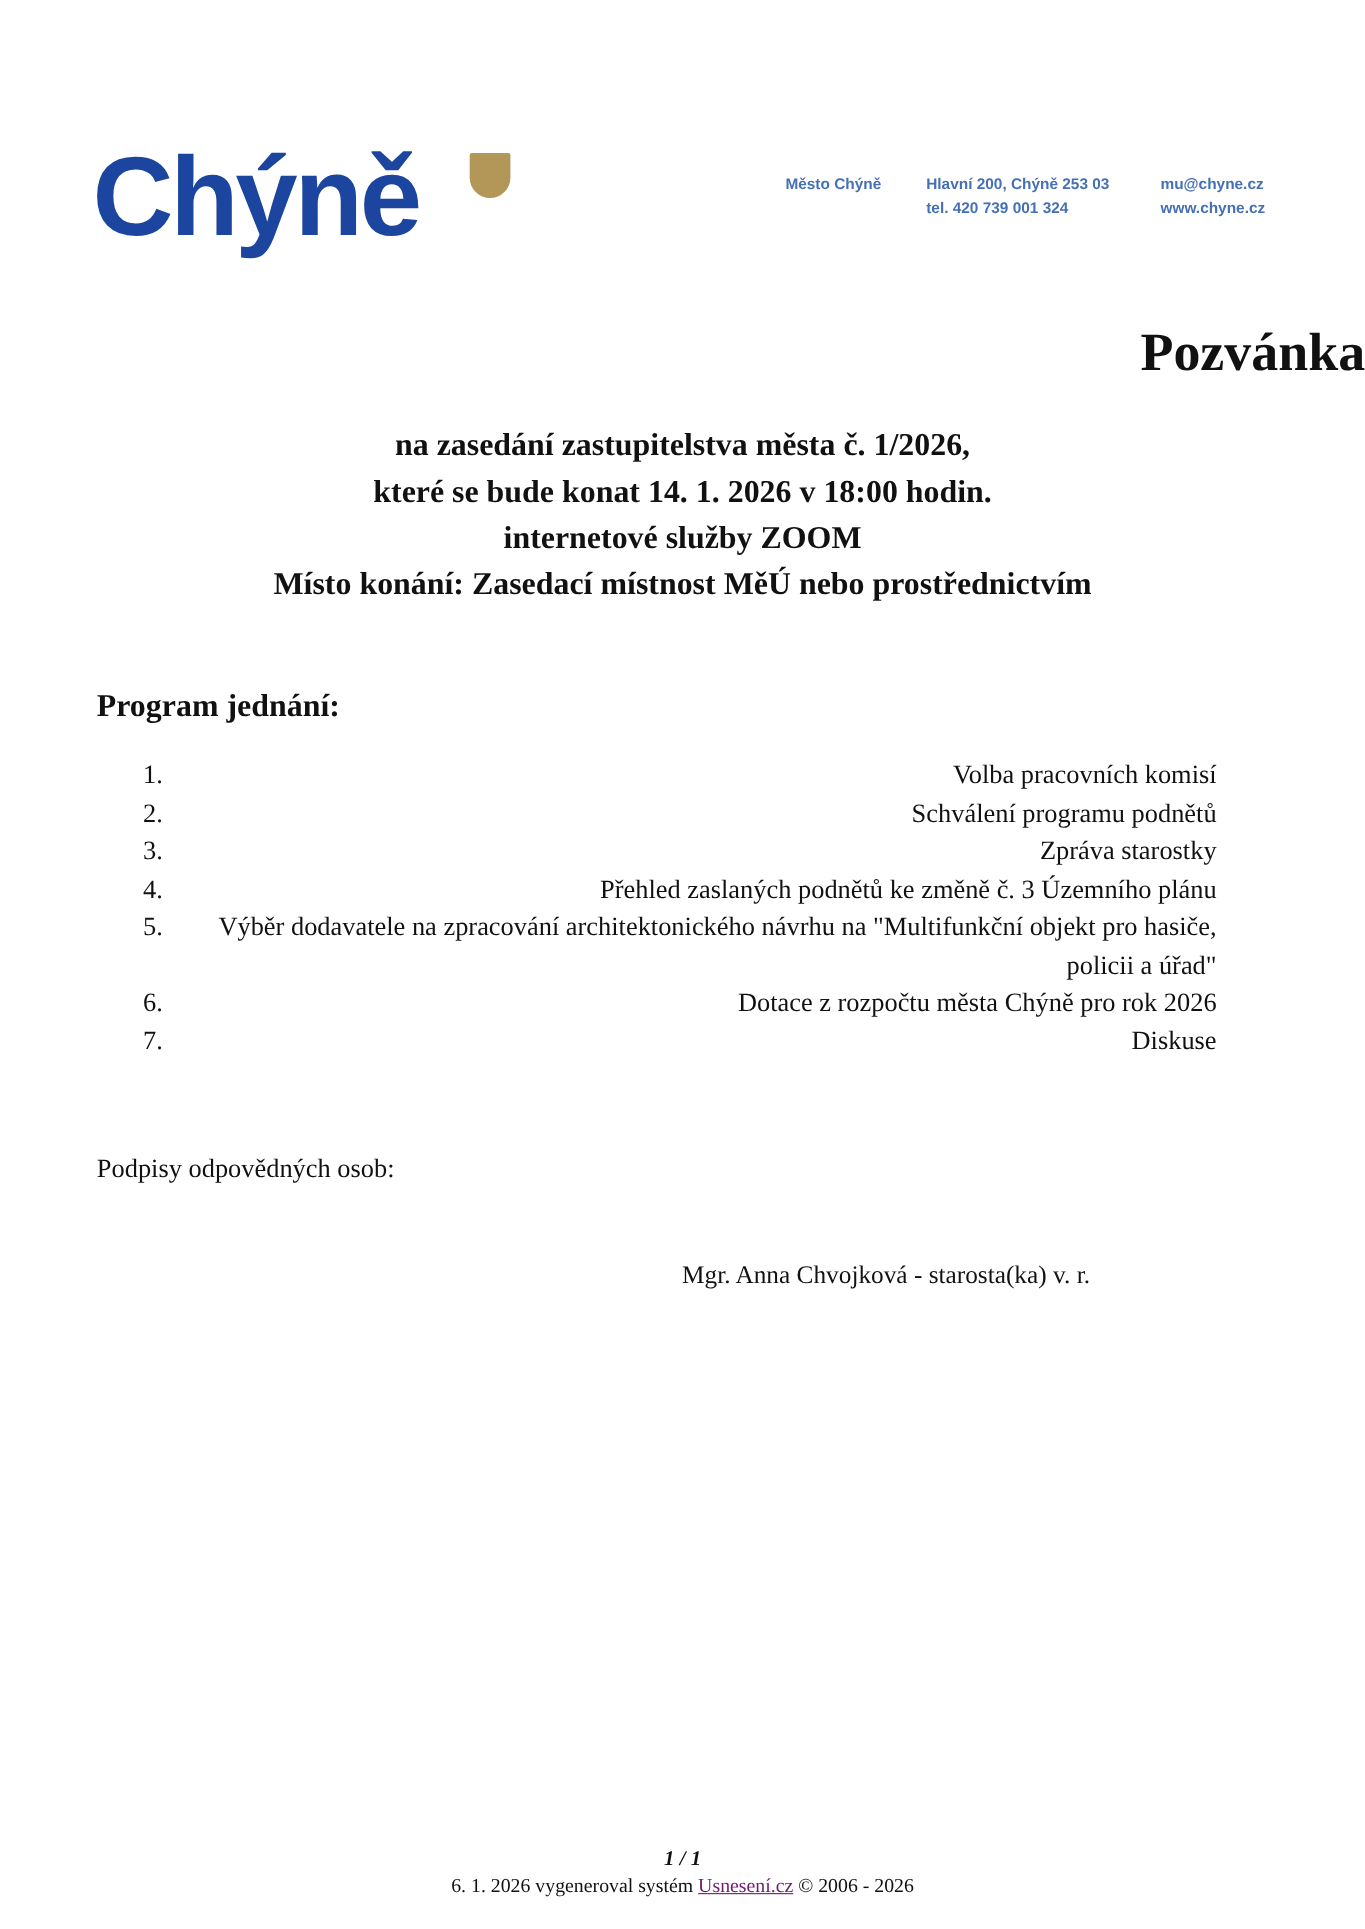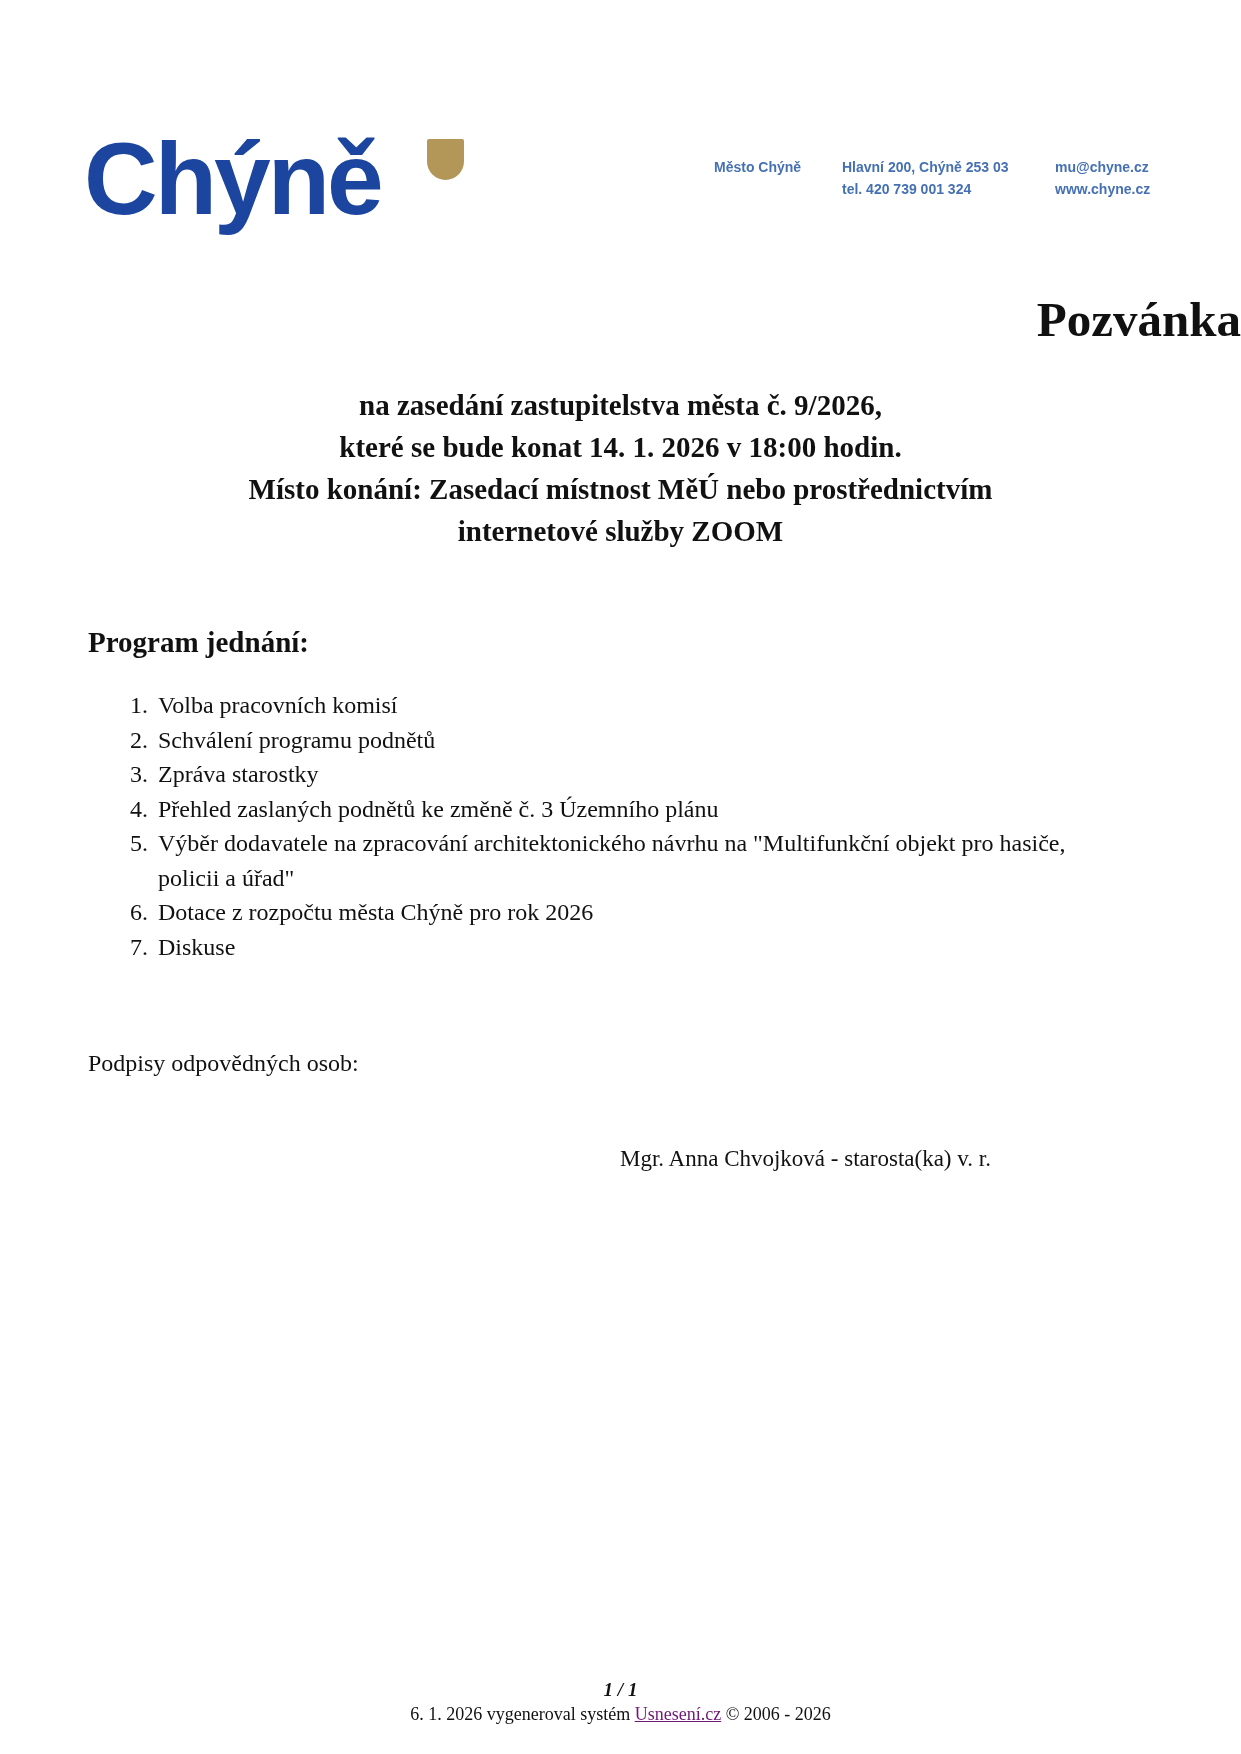--- a/index.html
+++ b/index.html
@@ -37,21 +37,21 @@
   .agenda-heading{
     position:absolute;left:88px;top:626px;
     font-size:29px;font-weight:bold;
   }
   
   .agenda-list{
     position:absolute;left:88px;top:688px;width:952px;margin:0;
     padding:0 0 0 66px;font-size:24px;line-height:34.5px;
     list-style:decimal outside;
   }
-  .agenda-list li{padding-left:4px;}
+  .agenda-list li{padding-left:4px;text-align:right;}
   
   .signature-label{
     position:absolute;left:88px;top:1050px;font-size:24px;
   }
   .signer{
     position:absolute;left:620px;top:1146px;font-size:23px;white-space:nowrap;
   }
   
   .page-number{
     position:absolute;left:0;top:1679px;width:1241px;text-align:center;
@@ -79,24 +79,24 @@
   <div>tel. 420 739 001 324</div>
 </div>
 <div class="contact contact-col3">
   <div>mu@chyne.cz</div>
   <div>www.chyne.cz</div>
 </div>
 
 <div class="doc-title">Pozvánka</div>
 
 <div class="doc-subtitle">
-  <div>na zasedání zastupitelstva města č. 9/2026,</div>
+  <div>na zasedání zastupitelstva města č. 1/2026,</div>
   <div>které se bude konat 14. 1. 2026 v 18:00 hodin.</div>
+  <div>internetové služby ZOOM</div>
   <div>Místo konání: Zasedací místnost MěÚ nebo prostřednictvím</div>
-  <div>internetové služby ZOOM</div>
 </div>
 
 <div class="agenda-heading">Program jednání:</div>
 
 <ol class="agenda-list">
   <li>Volba pracovních komisí</li>
   <li>Schválení programu podnětů</li>
   <li>Zpráva starostky</li>
   <li>Přehled zaslaných podnětů ke změně č. 3 Územního plánu</li>
   <li>Výběr dodavatele na zpracování architektonického návrhu na "Multifunkční objekt pro hasiče, policii a úřad"</li>

